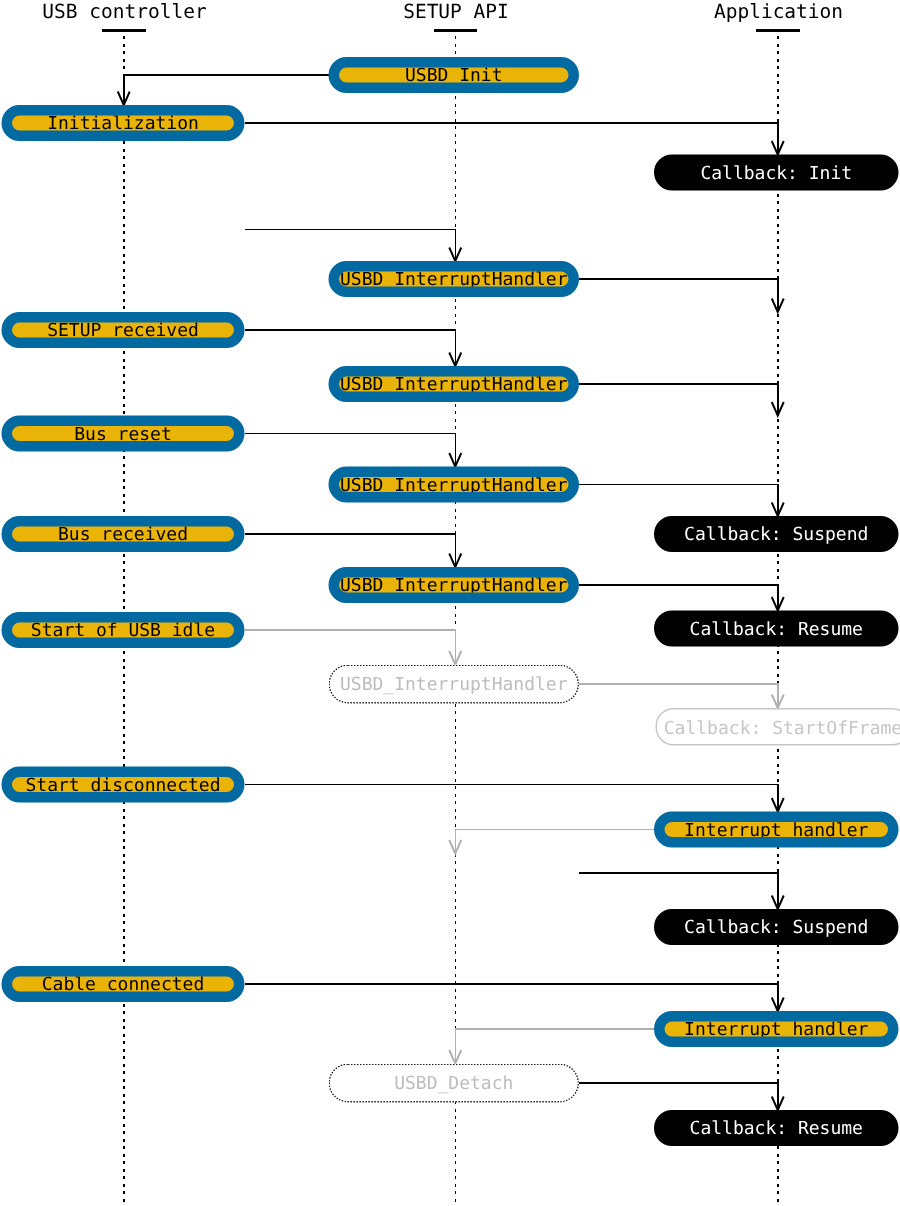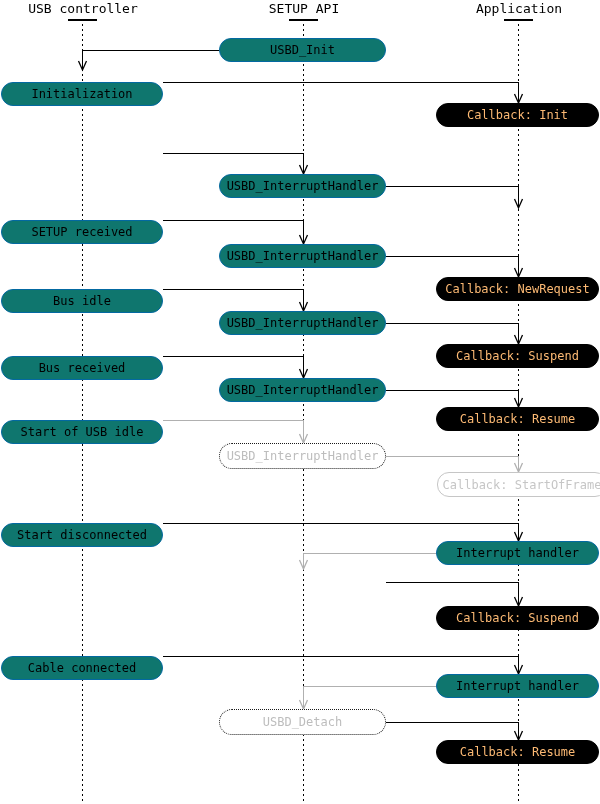--- a/index.html
+++ b/index.html
@@ -5,25 +5,25 @@
   html,body{margin:0;padding:0;}
   body{width:600px;height:804px;background:#fff;overflow:hidden;position:relative;
        font-family:"DejaVu Sans Mono","Liberation Mono",monospace;}
   #canvas{position:absolute;left:0;top:0;width:600px;height:804px;background:#fff;padding-left:44px;}
   #wires{position:absolute;left:0;top:0;z-index:1;}
   .title{position:absolute;top:1px;width:200px;height:16px;line-height:16px;
          text-align:center;font-size:13px;color:#000;z-index:2;white-space:nowrap;}
   .node{position:absolute;box-sizing:border-box;height:24px;border-radius:12px;
         display:flex;align-items:center;justify-content:center;
         font-size:12px;white-space:nowrap;overflow:hidden;
-        background:#0f766e;border:1px solid #0369a1;color:#000;z-index:2;}
-  .col-left{left:1px;width:162px;margin-top:12px;}
+        background:#eab308;border:7px solid #0369a1;color:#000;z-index:2;}
+  .col-left{left:1px;width:162px;}
   .col-mid{left:219px;width:167px;}
   .col-right{left:436px;width:163px;}
-  .callback{background:#000;border:1px solid #000;color:#fdba74;}
+  .callback{background:#000;border:1px solid #000;color:#ffffff;}
   .ghost{height:26px;border-radius:13px;border:1px dotted #1a1a1a;color:#bdbdbd;background:#fff;}
   .ghost-solid{height:25px;border:1px solid #c6c6c6;color:#c6c6c6;background:#fff;}
 </style>
 </head>
 <body>
 
 <div id="canvas">
 
   <svg id="wires" width="600" height="804" viewBox="0 0 600 804">
 
@@ -95,28 +95,27 @@
   <div class="node col-mid" style="top:38px">USBD_Init</div>
   <div class="node col-mid" style="top:174px">USBD_InterruptHandler</div>
   <div class="node col-mid" style="top:244px">USBD_InterruptHandler</div>
   <div class="node col-mid" style="top:311px">USBD_InterruptHandler</div>
   <div class="node col-mid" style="top:378px">USBD_InterruptHandler</div>
   <div class="node col-mid ghost" style="top:443px">USBD_InterruptHandler</div>
   <div class="node col-mid ghost" style="top:709px">USBD_Detach</div>
 
   <div class="node col-left" style="top:70px">Initialization</div>
   <div class="node col-left" style="top:208px">SETUP received</div>
-  <div class="node col-left" style="top:277px">Bus idle</div>
+  <div class="node col-left" style="top:277px">Bus reset</div>
   <div class="node col-left" style="top:344px">Bus received</div>
   <div class="node col-left" style="top:408px">Start of USB idle</div>
   <div class="node col-left" style="top:511px">Start disconnected</div>
   <div class="node col-left" style="top:644px">Cable connected</div>
 
   <div class="node col-right callback" style="top:103px">Callback: Init</div>
-  <div class="node col-right callback" style="top:277px">Callback: NewRequest</div>
   <div class="node col-right callback" style="top:344px">Callback: Suspend</div>
   <div class="node col-right callback" style="top:407px">Callback: Resume</div>
   <div class="node col-right ghost-solid" style="top:472px;width:170px;left:437px">Callback: StartOfFrame</div>
   <div class="node col-right" style="top:541px">Interrupt handler</div>
   <div class="node col-right callback" style="top:606px">Callback: Suspend</div>
   <div class="node col-right" style="top:674px">Interrupt handler</div>
   <div class="node col-right callback" style="top:740px">Callback: Resume</div>
 
 </div>
 

